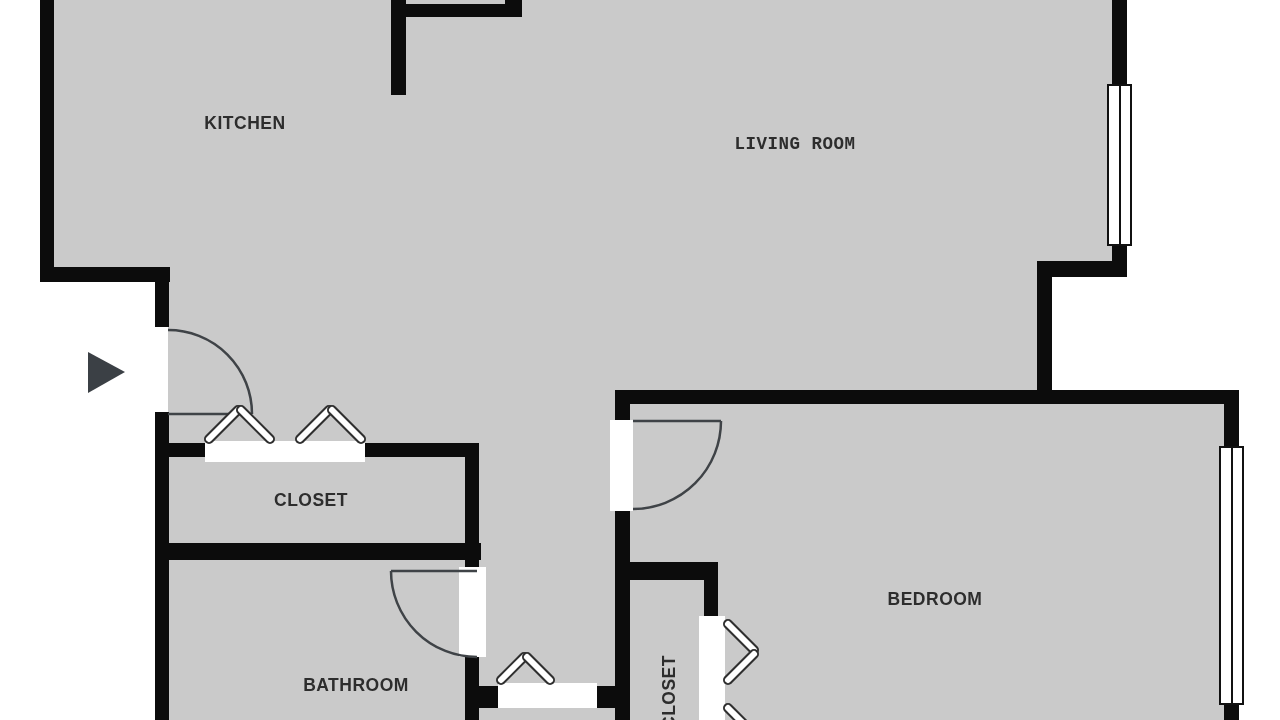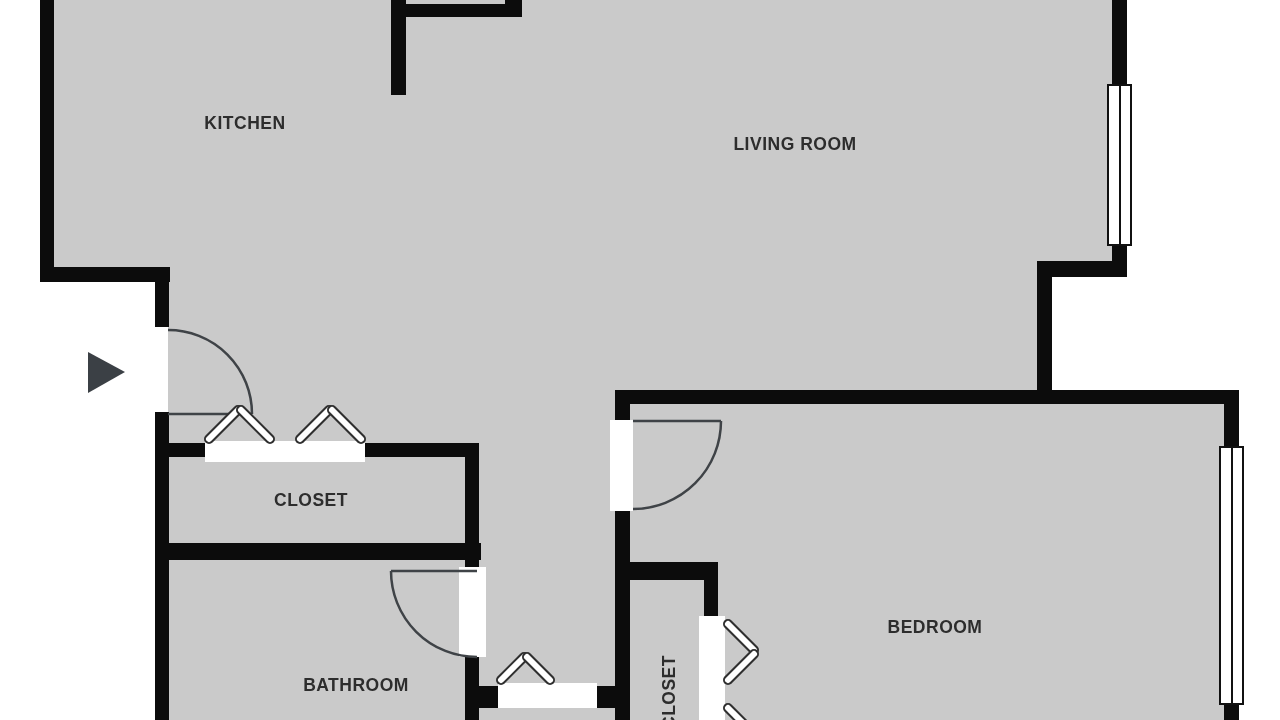--- a/index.html
+++ b/index.html
@@ -104,19 +104,19 @@
       <path class="slat-o" d="M728 624 L754 650"></path>
         <path class="slat-f" d="M728 624 L754 650"></path>
       <path class="slat-o" d="M754 654 L728 680"></path>
         <path class="slat-f" d="M754 654 L728 680"></path>
       <path class="slat-o" d="M728 708 L754 734"></path>
         <path class="slat-f" d="M728 708 L754 734"></path>
     </g>
   </svg>
 
   <div class="room-label" style="left:245px;top:116px;margin-top:8px;">KITCHEN</div>
-  <div class="room-label" style="left:795px;top:145px;">LIVING ROOM</div>
+  <div class="room-label" style="left:795px;top:145px;font-family:Liberation Mono, monospace;">LIVING ROOM</div>
   <div class="room-label" style="left:311px;top:501px;">CLOSET</div>
   <div class="room-label" style="left:328px;top:686px;margin-left:28px;">BATHROOM</div>
-  <div class="room-label" style="left:935px;top:628px;">BEDROOM</div>
+  <div class="room-label" style="left:935px;top:600px;">BEDROOM</div>
   <div class="room-label vertical" style="left:670px;top:692px;">CLOSET</div>
 
 </div>
 
 </body></html>

